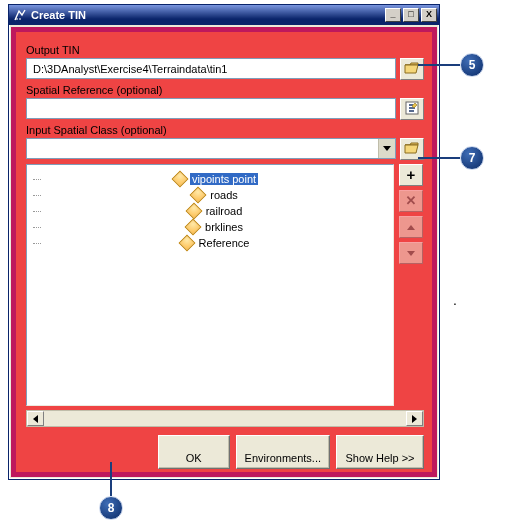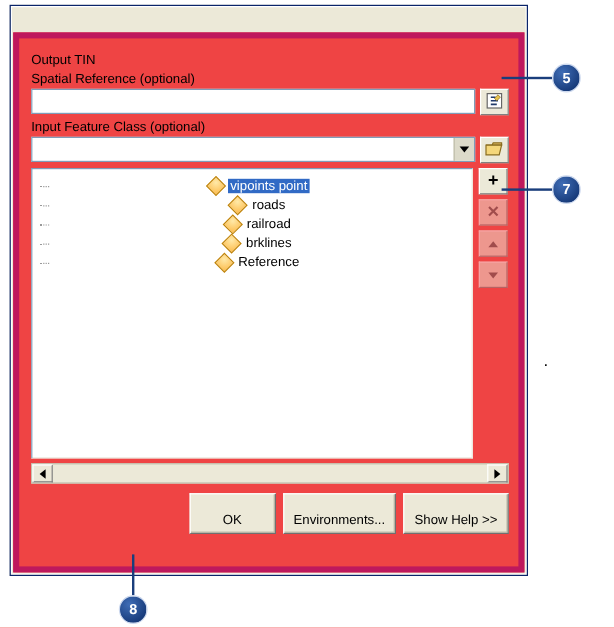--- a/index.html
+++ b/index.html
@@ -190,42 +190,69 @@
   .plus { font-size:15px; font-weight:bold; line-height: 12px;}
   .x-mark { font-size:13px; font-weight:bold; color:#555; line-height:12px;}
   .dot-right {
     position:absolute; left:453px; top:292px; font-size:14px; color:#000;
   }
 </style>
 </head>
 <body>
 
 <div class="window">
+  <div class="titlebar">
+    <span class="title-icon">
+      <svg width="12" height="12" viewBox="0 0 12 12">
+          <path d="M1 11 L5 2 L8 6 L11 1" stroke="#fff" stroke-width="1.4" fill="none"></path>
+          <path d="M2 10 L4 10 M5 10 L7 10" stroke="#fff" stroke-width="1"></path>
+        </svg>
+    </span>
+    <span class="title-text">Create TIN</span>
+    <div class="title-btns">
+      <div class="title-btn">_</div>
+      <div class="title-btn">□</div>
+      <div class="title-btn">X</div>
+    </div>
+  </div>
 
   <div class="client">
 
     <div class="field-label">Output TIN</div>
+    <div class="row">
+      <div class="txtwrap">
+        <input type="text" value="D:\3DAnalyst\Exercise4\Terraindata\tin1" style="">
+      </div>
+      <div class="icon-btn">
+        <span>
+          <svg width="16" height="14" viewBox="0 0 16 14">
+              <path d="M1 4h5l1-2h7v2H2z" fill="#e9c46a" stroke="#8a6d1f"></path>
+              <path d="M1 4h13l-2 8H1z" fill="#f5d77a" stroke="#8a6d1f"></path>
+            </svg>
+        </span>
+      </div>
+    </div>
 
     <div class="field-label">Spatial Reference (optional)</div>
     <div class="row">
       <div class="txtwrap">
         <input type="text" value="" style="">
       </div>
       <div class="icon-btn">
         <span>
           <svg width="14" height="14" viewBox="0 0 14 14">
               <rect x="1" y="1" width="12" height="12" fill="#fff" stroke="#666"></rect>
               <path d="M4 4h4M4 7h6M4 10h5" stroke="#213a6b" stroke-width="1.3"></path>
               <path d="M10 2l2 2-3 3-2-2z" fill="#e6c24d" stroke="#8a6d1f" stroke-width="0.6"></path>
             </svg>
         </span>
       </div>
     </div>
 
-    <div class="field-label">Input Feature Class (optional)</div>
+    <div class="field-label">Input Spatial Class (optional)</div>
     <div class="row">
       <div class="combo">
         <div class="combo-input"></div>
         <div class="combo-arrow">
           <span class="arrow-down"></span>
         </div>
       </div>
       <div class="icon-btn">
         <span>
           <svg width="16" height="14" viewBox="0 0 16 14">

